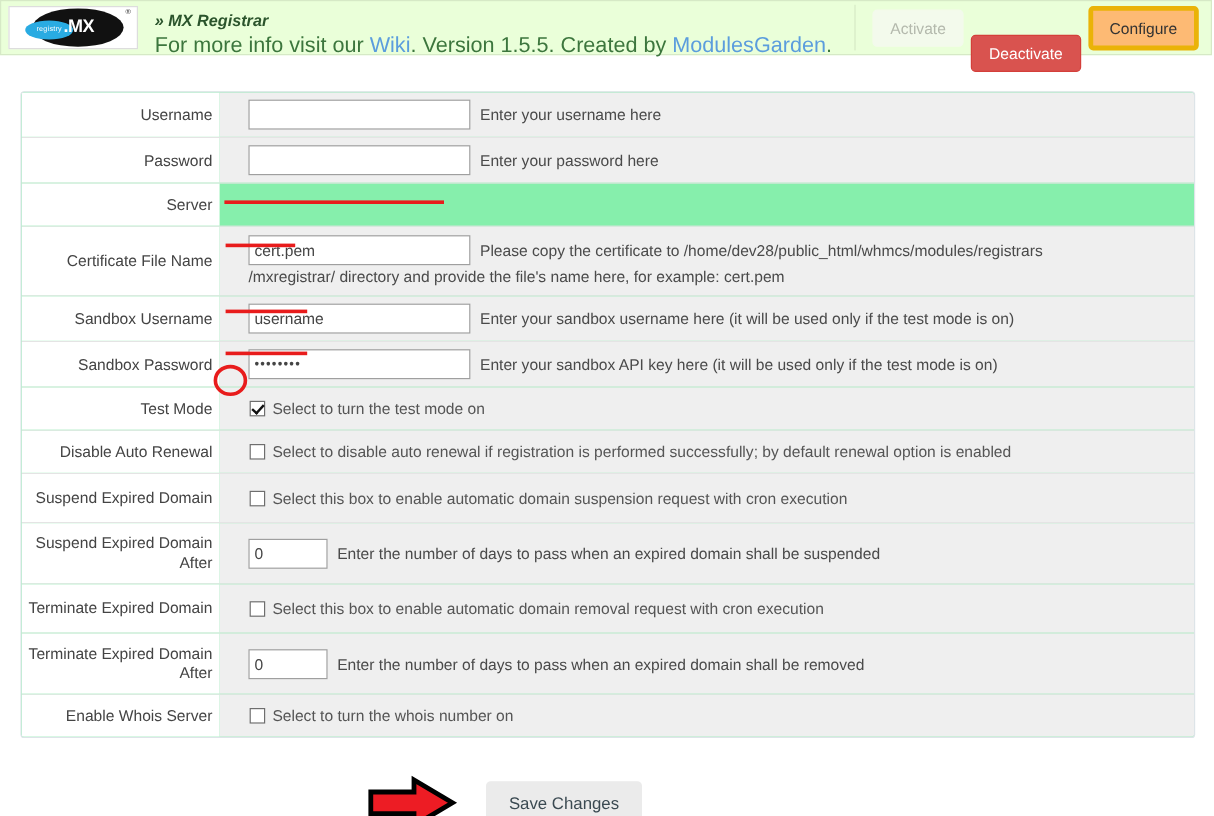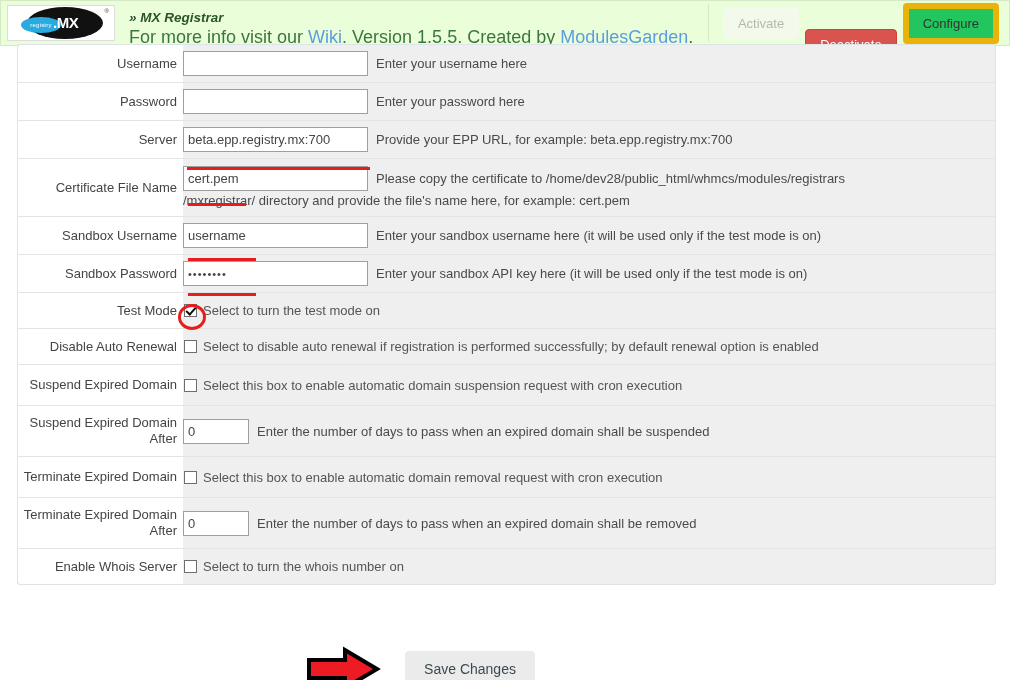--- a/index.html
+++ b/index.html
@@ -134,30 +134,30 @@
     border: 1px solid #f3faec;
     color: #b4b9ad;
   }
   .btn-deactivate {
     background: #d9534f;
     border: 1px solid #d43f3a;
     color: #ffffff;
     margin-top: 42px;
   }
   .btn-configure {
-    background: #22c55e;
-    border: 6px solid #eab308;
+    background: #fdba74;
+    border: 4px solid #eab308;
     color: #333333;
   }
 
   
   .panel {
     position: absolute;
     left: 17px;
-    top: 44px;
+    top: 76px;
     width: 979px;
     border: 1px solid #dde4e8;
     border-radius: 3px;
     box-sizing: border-box;
     background: #86efac;
     overflow: hidden;
   }
   .frow {
     display: flex;
     border-bottom: 1px solid #e4e4e4;
@@ -174,21 +174,21 @@
     color: #444444;
     font-size: 13px;
     line-height: 17px;
     display: flex;
     align-items: center;
     justify-content: flex-end;
   }
   .fc {
     flex: 1;
     background: #efefef;
-    padding: 6px 8px 6px 0;
+    padding: 6px 8px 6px 24px;
     box-sizing: border-box;
     display: flex;
     align-items: center;
     flex-wrap: wrap;
     color: #555555;
     font-size: 13px;
     line-height: 19px;
   }
   .fc.stack { display: block; padding-top: 7px; padding-bottom: 6px; }
 
@@ -315,24 +315,20 @@
   <div class="frow">
     <div class="fl">Password</div>
     <div class="fc">
       <input type="text" class="inp-wide" value="" style="">
       <span class="hint">Enter your password here</span>
     </div>
   </div>
 
   <div class="frow">
     <div class="fl">Server</div>
-    <div class="fc">
-      <input type="text" class="inp-wide" value="beta.epp.registry.mx:700" style="">
-      <span class="hint">Provide your EPP URL, for example: beta.epp.registry.mx:700</span>
-    </div>
   </div>
 
   <div class="frow">
     <div class="fl">Certificate File Name</div>
     <div class="fc stack">
       <div style="display:flex;align-items:center;">
         <input type="text" class="inp-wide" value="cert.pem" style="">
         <span class="hint">Please copy the certificate to /home/dev28/public_html/whmcs/modules/registrars</span>
       </div>
       <div class="hint-block">/mxregistrar/ directory and provide the file's name here, for example: cert.pem</div>

